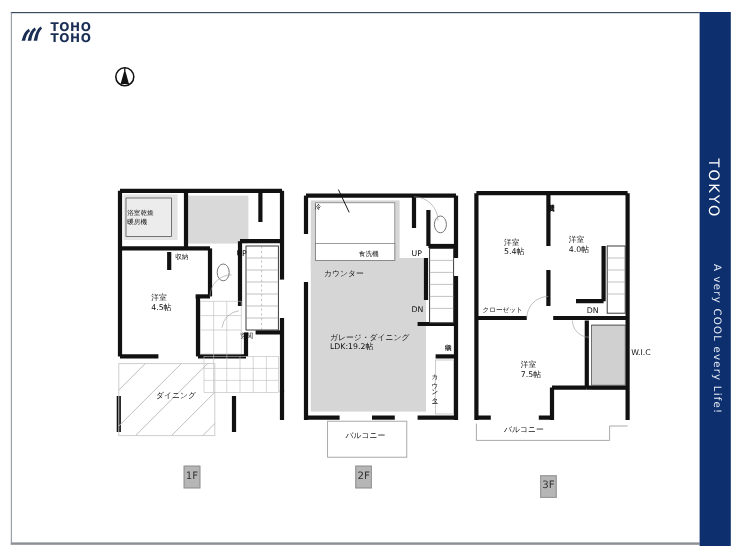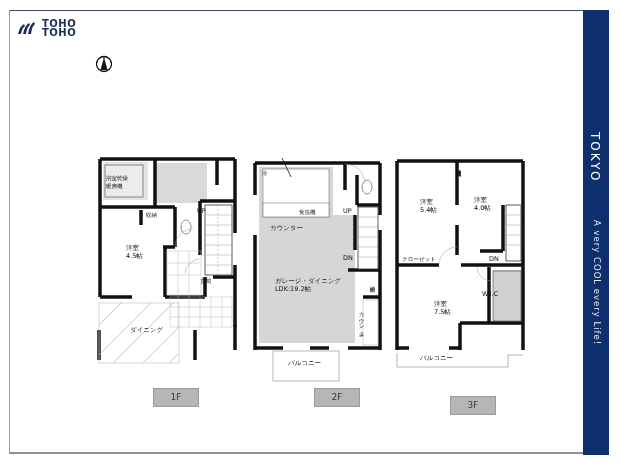--- a/index.html
+++ b/index.html
@@ -5,21 +5,21 @@
   html, body { margin:0; padding:0; background:#ffffff; }
   body { width:620px; height:465px; position:relative; overflow:hidden; font-family:"DejaVu Sans", sans-serif; }
   .frame { position:absolute; left:9px; top:10px; width:574px; height:444px; border-top:1px solid #3a4a60; border-left:1px solid #9aa0a8; border-bottom:2px solid #8c9096; box-sizing:border-box; }
   .bluebar { position:absolute; left:583px; top:10px; width:26px; height:445px; background:#0d2f6e; }
   .bar-city { position:absolute; left:19px; top:122px; transform:rotate(90deg); transform-origin:left top; font-size:12px; letter-spacing:2px; color:#fff; white-space:nowrap; }
   .bar-tag { position:absolute; left:19px; top:210px; transform:rotate(90deg); transform-origin:left top; font-size:8.5px; letter-spacing:1px; color:#e8ecf5; white-space:nowrap; }
   .logo { position:absolute; left:17px; top:19px; display:flex; align-items:center; }
   .logo-text { font-family:"DejaVu Sans", sans-serif; font-size:10px; line-height:9px; color:#1b2f55; letter-spacing:0.5px; margin-left:5px; font-weight:bold; }
   .compass { position:absolute; left:95px; top:55px; width:18px; height:18px; }
   .plan { position:absolute; }
-  .fl-label { position:absolute; width:46px; height:19px; background:#b6b6b6; border:1px solid #9a9a9a; box-sizing:border-box; font-size:8.5px; color:#333; text-align:center; line-height:17px; }
+  .fl-label { position:absolute; width:14px; height:19px; background:#b6b6b6; border:1px solid #9a9a9a; box-sizing:border-box; font-size:8.5px; color:#333; text-align:center; line-height:17px; }
   .room-label { position:absolute; font-size:6.5px; color:#111; text-align:left; line-height:8px; white-space:nowrap; }
   .room-label.small { font-size:5.5px; }
   .room-label.vert { writing-mode:vertical-rl; }
 </style>
 </head>
 <body>
 
 <div class="frame"></div>
 
 <div class="logo">
@@ -200,18 +200,18 @@
   <path d="M4 198 L4 212 L115 212 L115 200 L130 200" fill="none" stroke="#999" stroke-width="0.7"></path>
   <path d="M46 110 A18 18 0 0 1 64 92" fill="none" stroke="#999" stroke-width="0.5"></path>
   <path d="M84 112 A14 14 0 0 0 98 126" fill="none" stroke="#999" stroke-width="0.5"></path>
 </svg>
 <div class="room-label" style="left:420px;top:198px"><span>洋室</span><br><span>5.4帖</span></div>
 <div class="room-label small vert" style="left:455px;top:166px">可動式間仕切り</div>
 <div class="room-label" style="left:474px;top:196px"><span>洋室</span><br><span>4.0帖</span></div>
 <div class="room-label small" style="left:402px;top:255px">クローゼット</div>
 <div class="room-label" style="left:489px;top:255px">DN</div>
 <div class="room-label" style="left:434px;top:300px"><span>洋室</span><br><span>7.5帖</span></div>
-<div class="room-label" style="left:482px;top:290px">W.I.C</div>
+<div class="room-label" style="left:526px;top:290px">W.I.C</div>
 <div class="room-label" style="left:420px;top:354px">バルコニー</div>
 
 <div class="fl-label" style="left:153px;top:388px">1F</div>
-<div class="fl-label" style="left:314px;top:388px">2F</div>
+<div class="fl-label" style="left:296px;top:388px">2F</div>
 <div class="fl-label" style="left:450px;top:396px">3F</div>
 
 </body></html>

